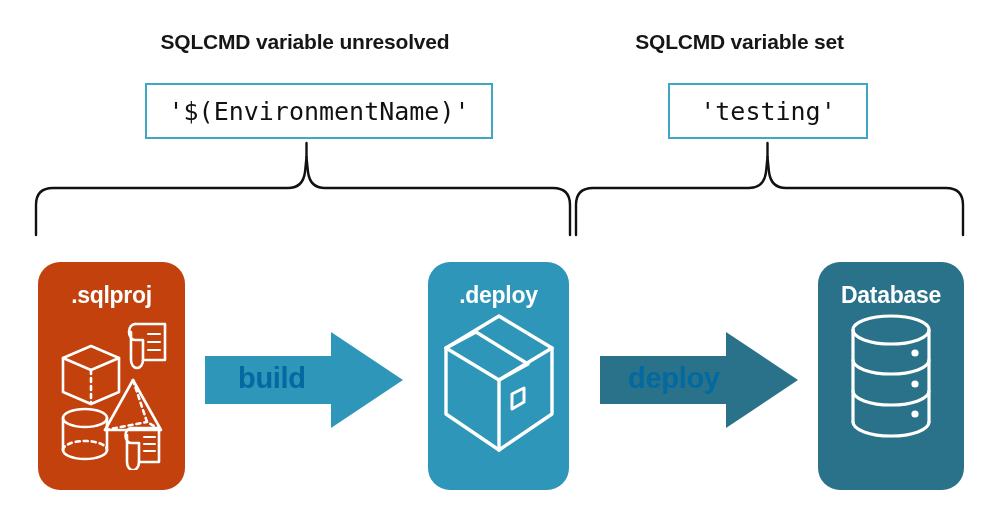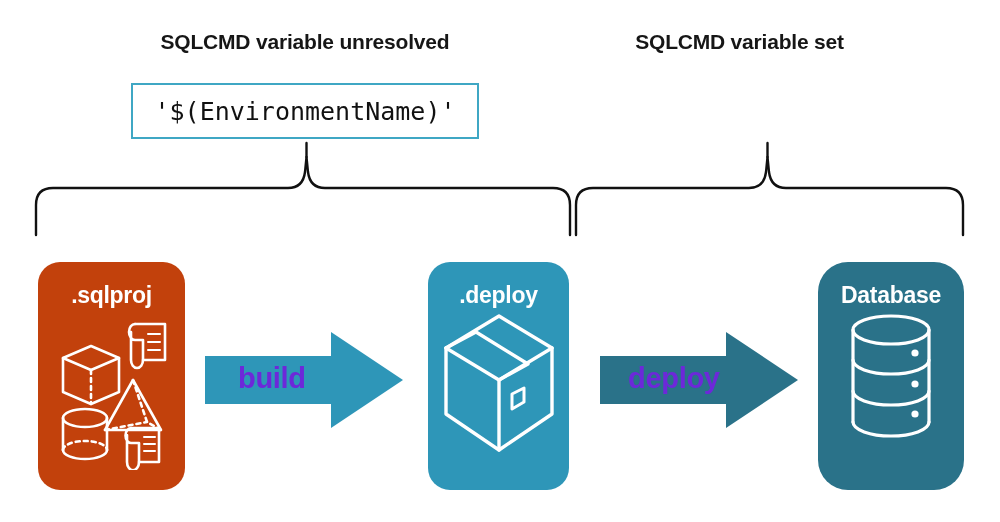--- a/index.html
+++ b/index.html
@@ -43,21 +43,21 @@
     border: 2px solid #3FA7C4;
     background: #ffffff;
     display: flex;
     align-items: center;
     justify-content: center;
     font-family: "DejaVu Sans Mono", monospace;
     font-size: 25px;
     color: #111111;
     white-space: nowrap;
   }
-  #code-box-left  { left: 131px; top: 83px; width: 348px; height: 56px; }
+  #code-box-left  { left: 145px; top: 83px; width: 348px; height: 56px; }
   #code-box-right { left: 668px; top: 83px; width: 200px; height: 56px; }
 
   
   .brace-layer {
     position: absolute;
     left: 0;
     top: 0;
     width: 1000px;
     height: 522px;
     pointer-events: none;
@@ -86,59 +86,59 @@
     left: 38px; top: 262px; width: 147px; height: 228px;
     background: #c2410c;
   }
   #box-dacpac {
     left: 428px; top: 262px; width: 141px; height: 228px;
     background: #2E96B8;
   }
   #box-database {
     left: 818px; top: 262px; width: 146px; height: 228px;
     background: #2A7289;
-    border-radius: 30px;
   }
   .artifact-art {
     position: absolute;
     left: 0; right: 0; top: 48px;
     display: flex;
     align-items: center;
     justify-content: center;
   }
 
   
   .arrow {
     position: absolute;
   }
   .arrow-label {
     position: absolute;
     font-family: "Liberation Sans", sans-serif;
     font-weight: bold;
     font-size: 29px;
-    color: #6d28d9;
+    color: #0369a1;
     letter-spacing: -0.3px;
     white-space: nowrap;
   }
   #arrow-build   { left: 205px; top: 330px; width: 200px; height: 100px; }
   #label-build   { left: 238px; top: 362px; }
   #arrow-deploy  { left: 600px; top: 330px; width: 200px; height: 100px; }
   #label-deploy  { left: 628px; top: 362px; }
 </style>
 </head>
 <body>
 
 <div class="stage">
 
   <div class="heading" id="heading-left">SQLCMD variable unresolved</div>
 
   <div class="heading" id="heading-right">SQLCMD variable set</div>
 
   <div class="code-box" id="code-box-left">'$(EnvironmentName)'</div>
 
+  <div class="code-box" id="code-box-right">'testing'</div>
 
   <svg class="brace-layer" viewBox="0 0 1000 522">
 
     <g>
       <path d="M 36 235
                L 36 205
                Q 36 188 53 188
                L 288 188
                Q 303 188 305 172
                L 306.5 157

